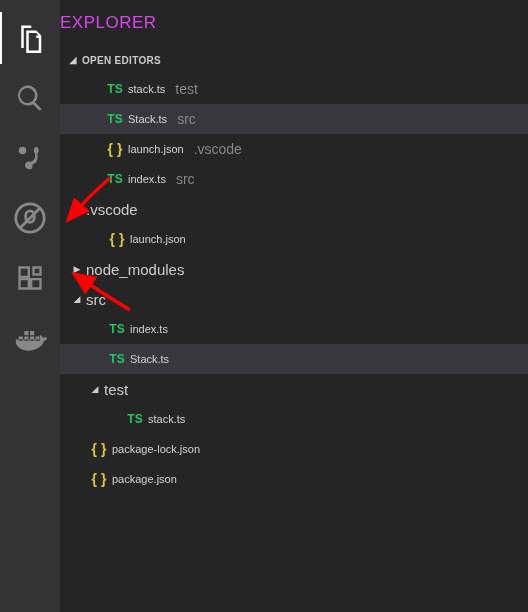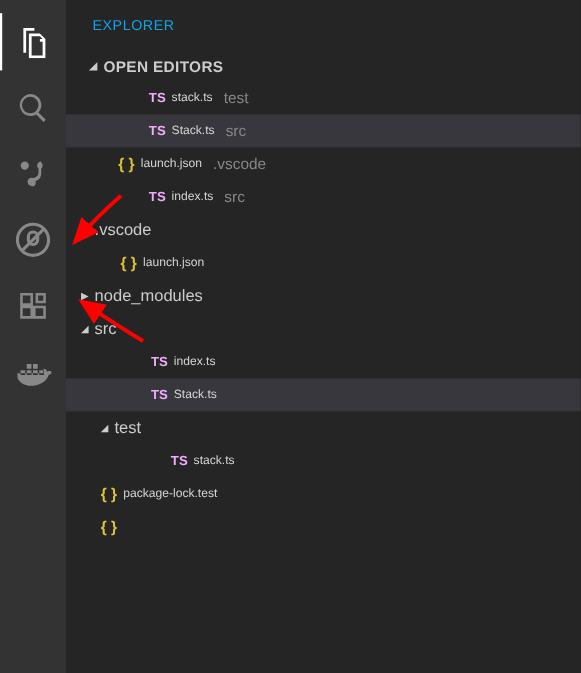--- a/index.html
+++ b/index.html
@@ -46,32 +46,31 @@
 
   
   .sidebar {
     flex: 1;
     background: #252526;
     overflow: hidden;
   }
   .sidebar-title {
     height: 46px;
     line-height: 46px;
-    padding-left: 24px;
-    font-size: 13px;
+    font-size: 17px;
     letter-spacing: 0.5px;
-    color: #0ea5e9;
+    color: #d946ef;
   }
   .section-header {
     height: 28px;
     display: flex;
     align-items: center;
-    padding-left: 16px;
+    padding-left: 4px;
     font-weight: 700;
-    font-size: 14px;
+    font-size: 10px;
     color: #cccccc;
     letter-spacing: 0.3px;
     cursor: pointer;
   }
   .tri {
     width: 18px;
     display: inline-flex;
     justify-content: center;
     font-size: 10px;
     color: #cccccc;
@@ -89,21 +88,21 @@
   .row.selected { background: #37373d; }
   .ind { display: inline-block; }
   .icon-slot {
     width: 26px;
     display: inline-flex;
     justify-content: center;
     align-items: center;
     font-weight: 700;
     font-size: 13px;
   }
-  .ts-icon { color: #f0abfc; font-weight:700; font-size:12px;margin-left:28px;}
+  .ts-icon { color: #22c55e; font-weight:700; font-size:12px;}
   .json-icon { color: #e2c534; font-weight:700; font-size:14px;}
   .fname { color: #d4d4d4; font-size:11px;}
   .fdir  { color: #888888; font-size:14px; margin-left: 10px;}
   .folder { color: #cccccc; font-size:15px;}
 
   
   svg.annot {
     position: absolute;
     pointer-events: none;
   }
@@ -226,26 +225,27 @@
         <div class="row">
           <span class="ind" style="width: 44px;"></span>
           <span class="ind" style="width: 18px;"></span>
           <span class="icon-slot ts-icon">TS</span>
           <span class="fname">stack.ts</span>
         </div>
         <div class="row">
           <span class="ind" style="width: 8px;"></span>
           <span class="ind" style="width: 18px;"></span>
           <span class="icon-slot json-icon">{ }</span>
-          <span class="fname">package-lock.test</span>
-        </div>
-        <div class="row">
-          <span class="ind" style="width: 8px;"></span>
-          <span class="ind" style="width: 18px;"></span>
-          <span class="icon-slot json-icon">{ }</span>
+          <span class="fname">package-lock.json</span>
+        </div>
+        <div class="row">
+          <span class="ind" style="width: 8px;"></span>
+          <span class="ind" style="width: 18px;"></span>
+          <span class="icon-slot json-icon">{ }</span>
+          <span class="fname">package.json</span>
         </div>
       </div>
   </div>
 
 </div>
 
 <svg class="annot" style="left:50px; top:170px;" width="70" height="70">
   <defs>
       <marker id="ah1" markerWidth="8" markerHeight="8" refX="6" refY="3" orient="auto">
         <path d="M0,0 L7,3 L0,6 Z" fill="#ff0000"></path>

